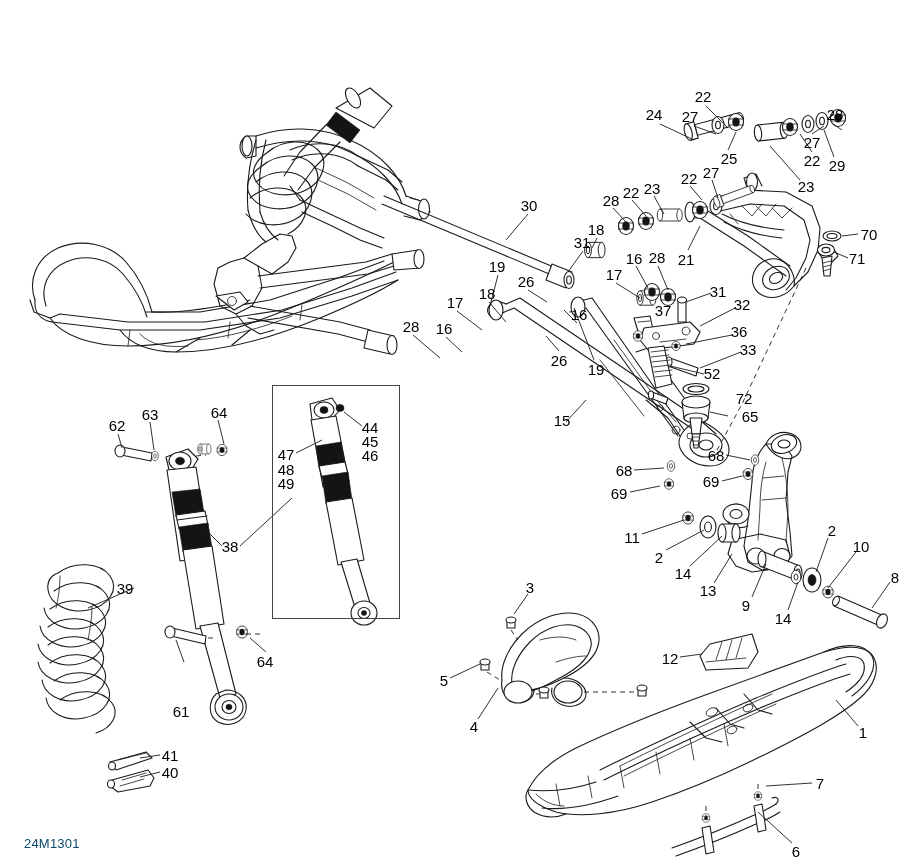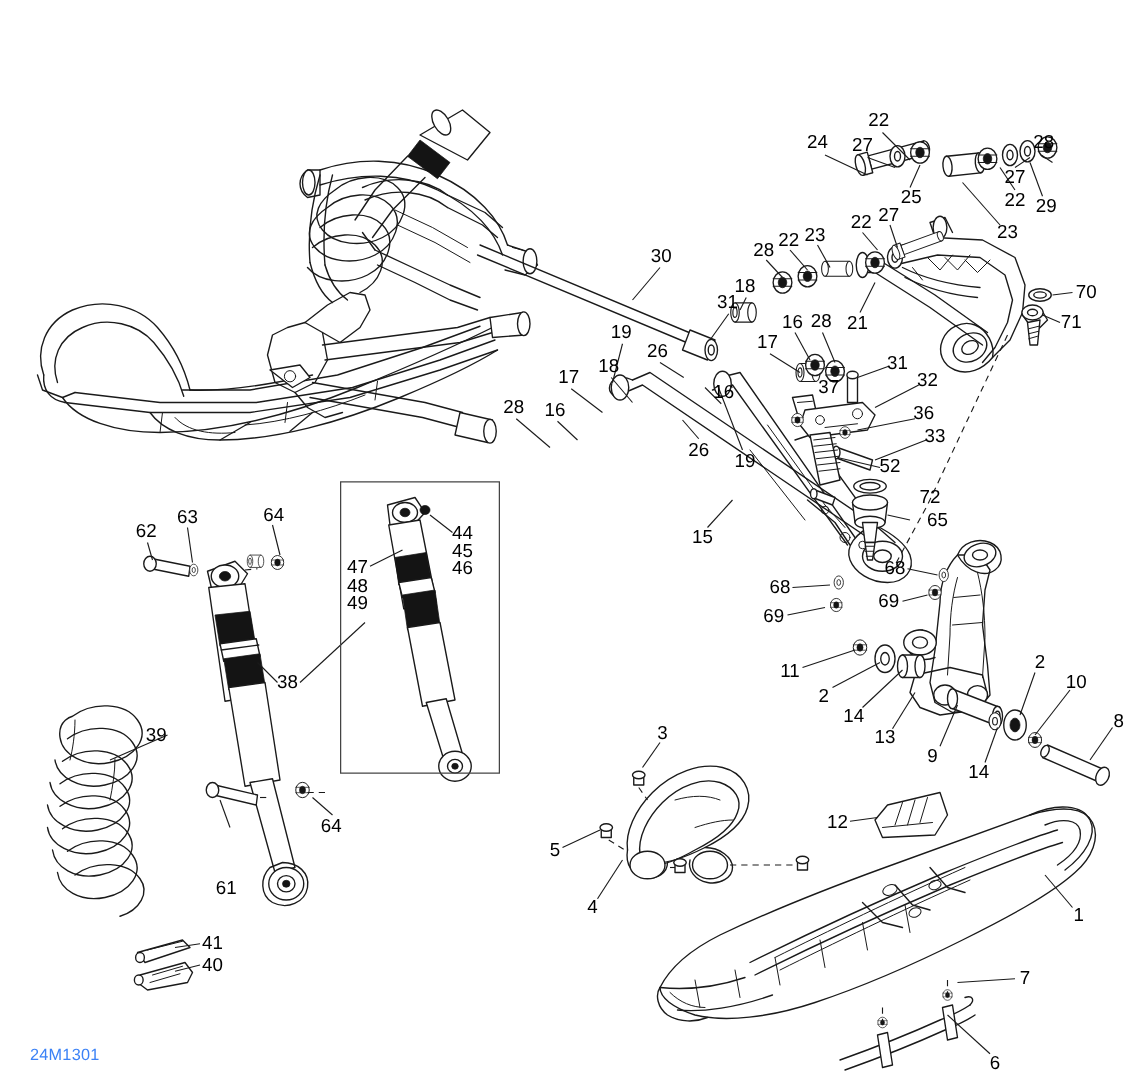--- a/index.html
+++ b/index.html
@@ -26,21 +26,21 @@
     letter-spacing:0px;
     transform:translate(-50%,-50%);
     user-select:none;
   }
   .sheetcode{
     position:absolute;
     left:24px;
     top:836px;
     font-size:13px;
     letter-spacing:0.2px;
-    color:#3b82f6;
+    color:#0c4a6e;
   }
   .inset-box{
     position:absolute;
     border:1px solid #444;
     background:transparent;
   }
 </style>
 </head>
 <body>
 
@@ -670,21 +670,21 @@
       <div class="callout" style="left: 559px; top: 360px;">26</div>
       <div class="callout" style="left: 596px; top: 369px;">19</div>
       <div class="callout" style="left: 718px; top: 291px;">31</div>
       <div class="callout" style="left: 649px; top: 310px; margin-left: 14px;">37</div>
       <div class="callout" style="left: 742px; top: 304px;">32</div>
       <div class="callout" style="left: 739px; top: 331px;">36</div>
       <div class="callout" style="left: 748px; top: 349px;">33</div>
       <div class="callout" style="left: 712px; top: 373px;">52</div>
       <div class="callout" style="left: 744px; top: 382px; margin-top: 16px;">72</div>
       <div class="callout" style="left: 750px; top: 416px;">65</div>
-      <div class="callout" style="left: 562px; top: 430px;">15</div>
+      <div class="callout" style="left: 562px; top: 420px;">15</div>
       <div class="callout" style="left: 624px; top: 470px;">68</div>
       <div class="callout" style="left: 619px; top: 493px;">69</div>
       <div class="callout" style="left: 716px; top: 455px;">68</div>
       <div class="callout" style="left: 711px; top: 481px;">69</div>
       <div class="callout" style="left: 632px; top: 537px;">11</div>
       <div class="callout" style="left: 659px; top: 557px;">2</div>
       <div class="callout" style="left: 683px; top: 573px;">14</div>
       <div class="callout" style="left: 708px; top: 590px;">13</div>
       <div class="callout" style="left: 746px; top: 605px;">9</div>
       <div class="callout" style="left: 783px; top: 618px;">14</div>

